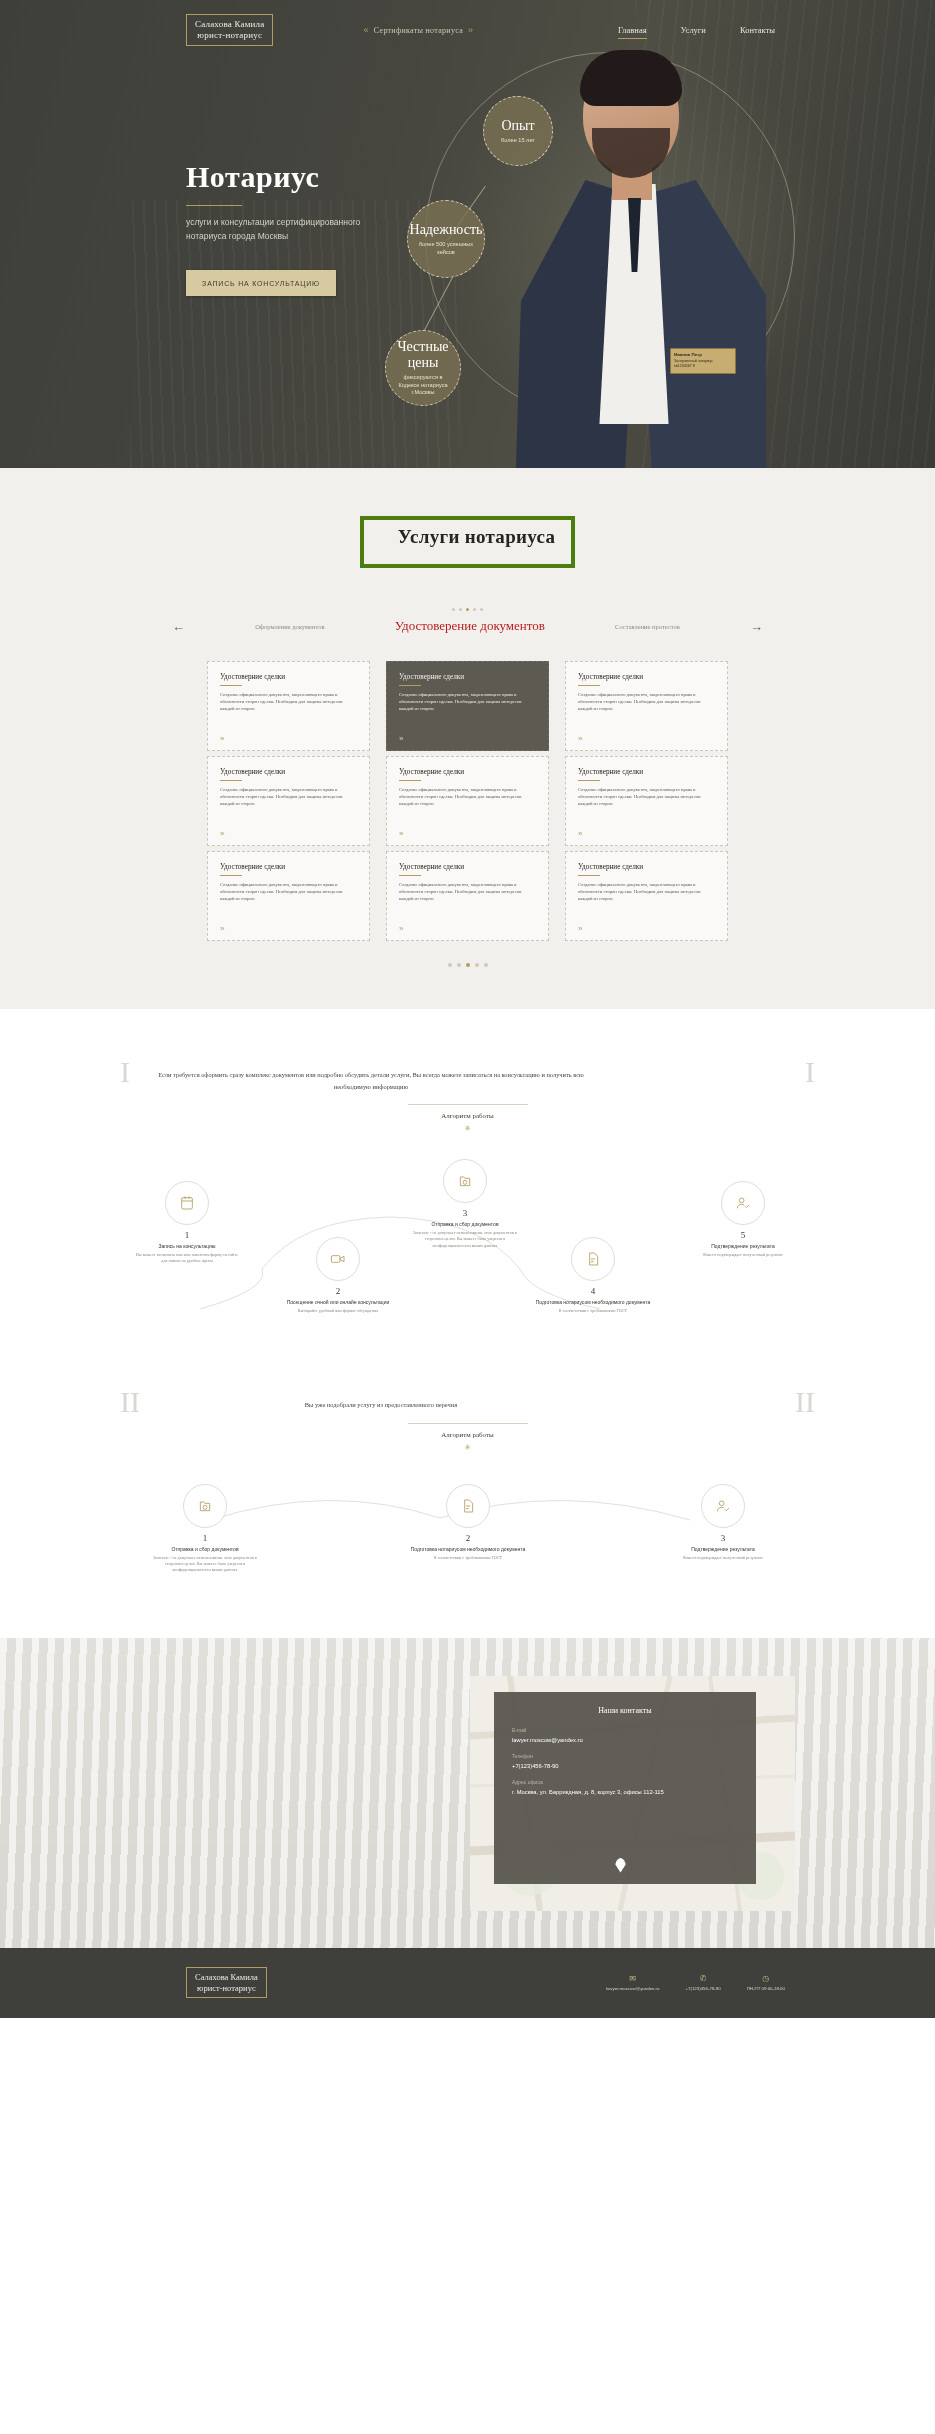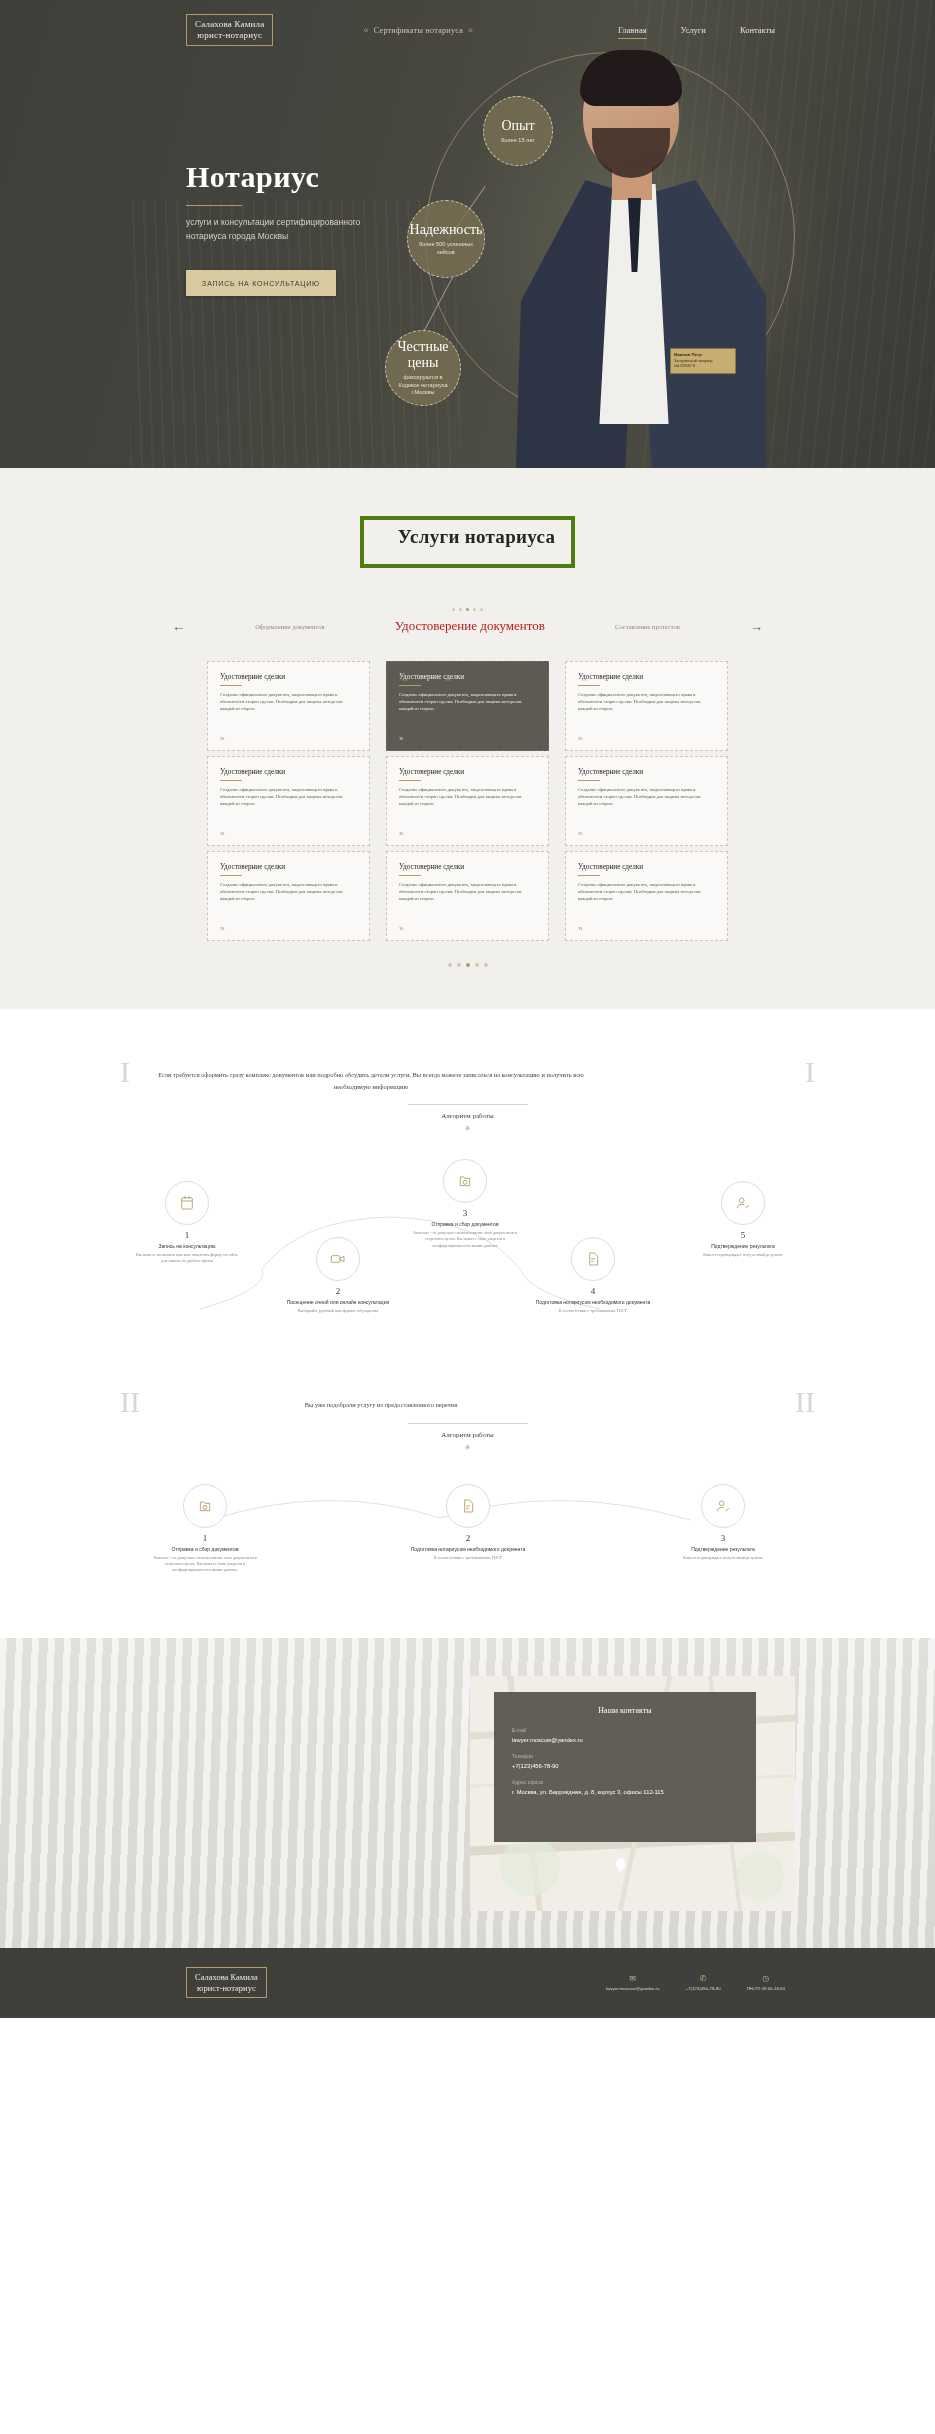--- a/index.html
+++ b/index.html
@@ -136,21 +136,21 @@
   .fld::placeholder{color:#a7a39a}
   .fld.filled{border-bottom-color:#5f5c54;color:#2b2a25}
   textarea.fld{border:1px solid #dcd8ce;height:62px;padding:7px 8px;resize:none;width:226px;line-height:1.5}
   .fbar{position:absolute;left:24px;top:58px;width:1px;height:176px;background:#cfc6ae}
   .submit{margin-top:10px;width:74px;height:17px;background:#d3c399;border:none;color:#3b382f;
     font-size:4.6px;letter-spacing:.6px;cursor:pointer}
 
   .map{position:absolute;left:470px;top:38px;width:325px;height:235px;overflow:hidden;
     background:#eceae3}
   .map-roads{position:absolute;inset:0}
-  .contacts-box{position:absolute;left:24px;top:16px;width:262px;height:150px;
+  .contacts-box{position:absolute;left:24px;top:16px;width:262px;height:192px;
     background:rgba(86,83,76,.93);padding:14px 18px;color:#fff}
   .contacts-box h4{font-family:"Liberation Serif",serif;font-size:8px;font-weight:normal;
     text-align:center;margin-bottom:12px}
   .ci-l{font-size:5px;color:#b9b4a9;margin-bottom:3px}
   .ci-v{font-size:5.8px;color:#fff;margin-bottom:9px;line-height:1.45}
   .pin{position:absolute;left:145px;top:182px;width:11px;height:15px;background:#fff;
     border-radius:50% 50% 50% 50%/60% 60% 40% 40%;clip-path:polygon(50% 100%,0 42%,12% 12%,50% 0,88% 12%,100% 42%)}
 
   
   footer{background:#3f3f3b;height:70px;display:flex;align-items:center;position:relative}

